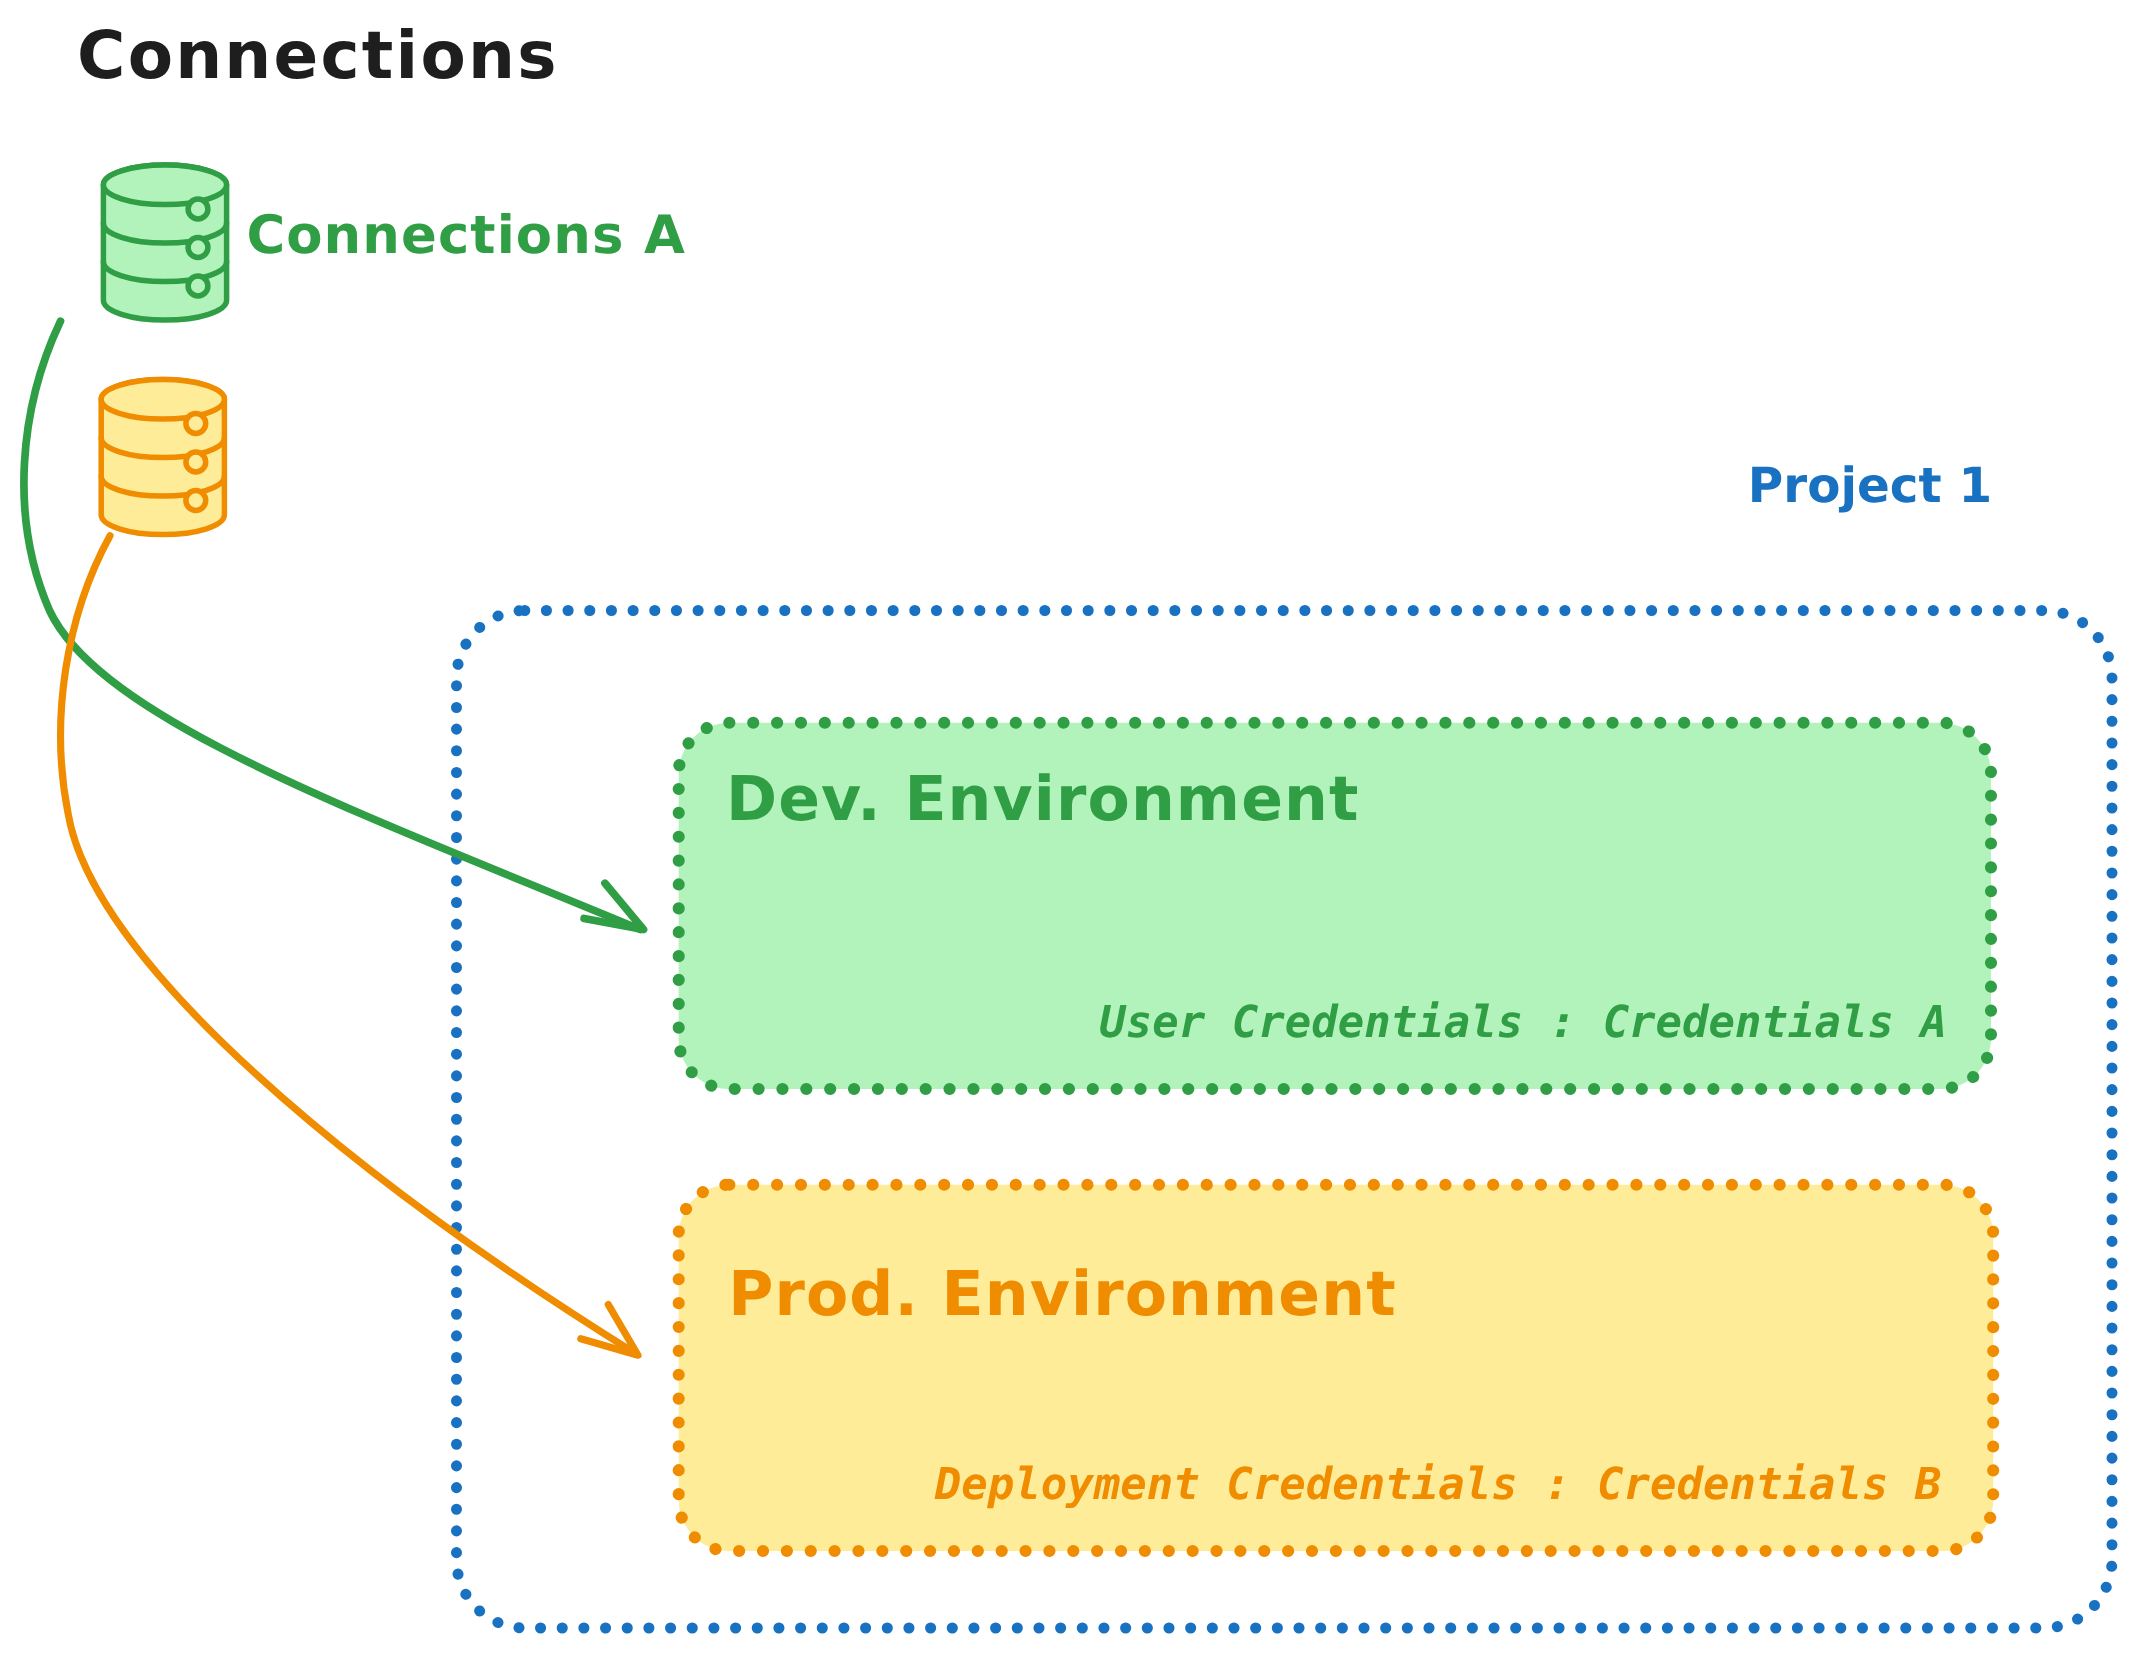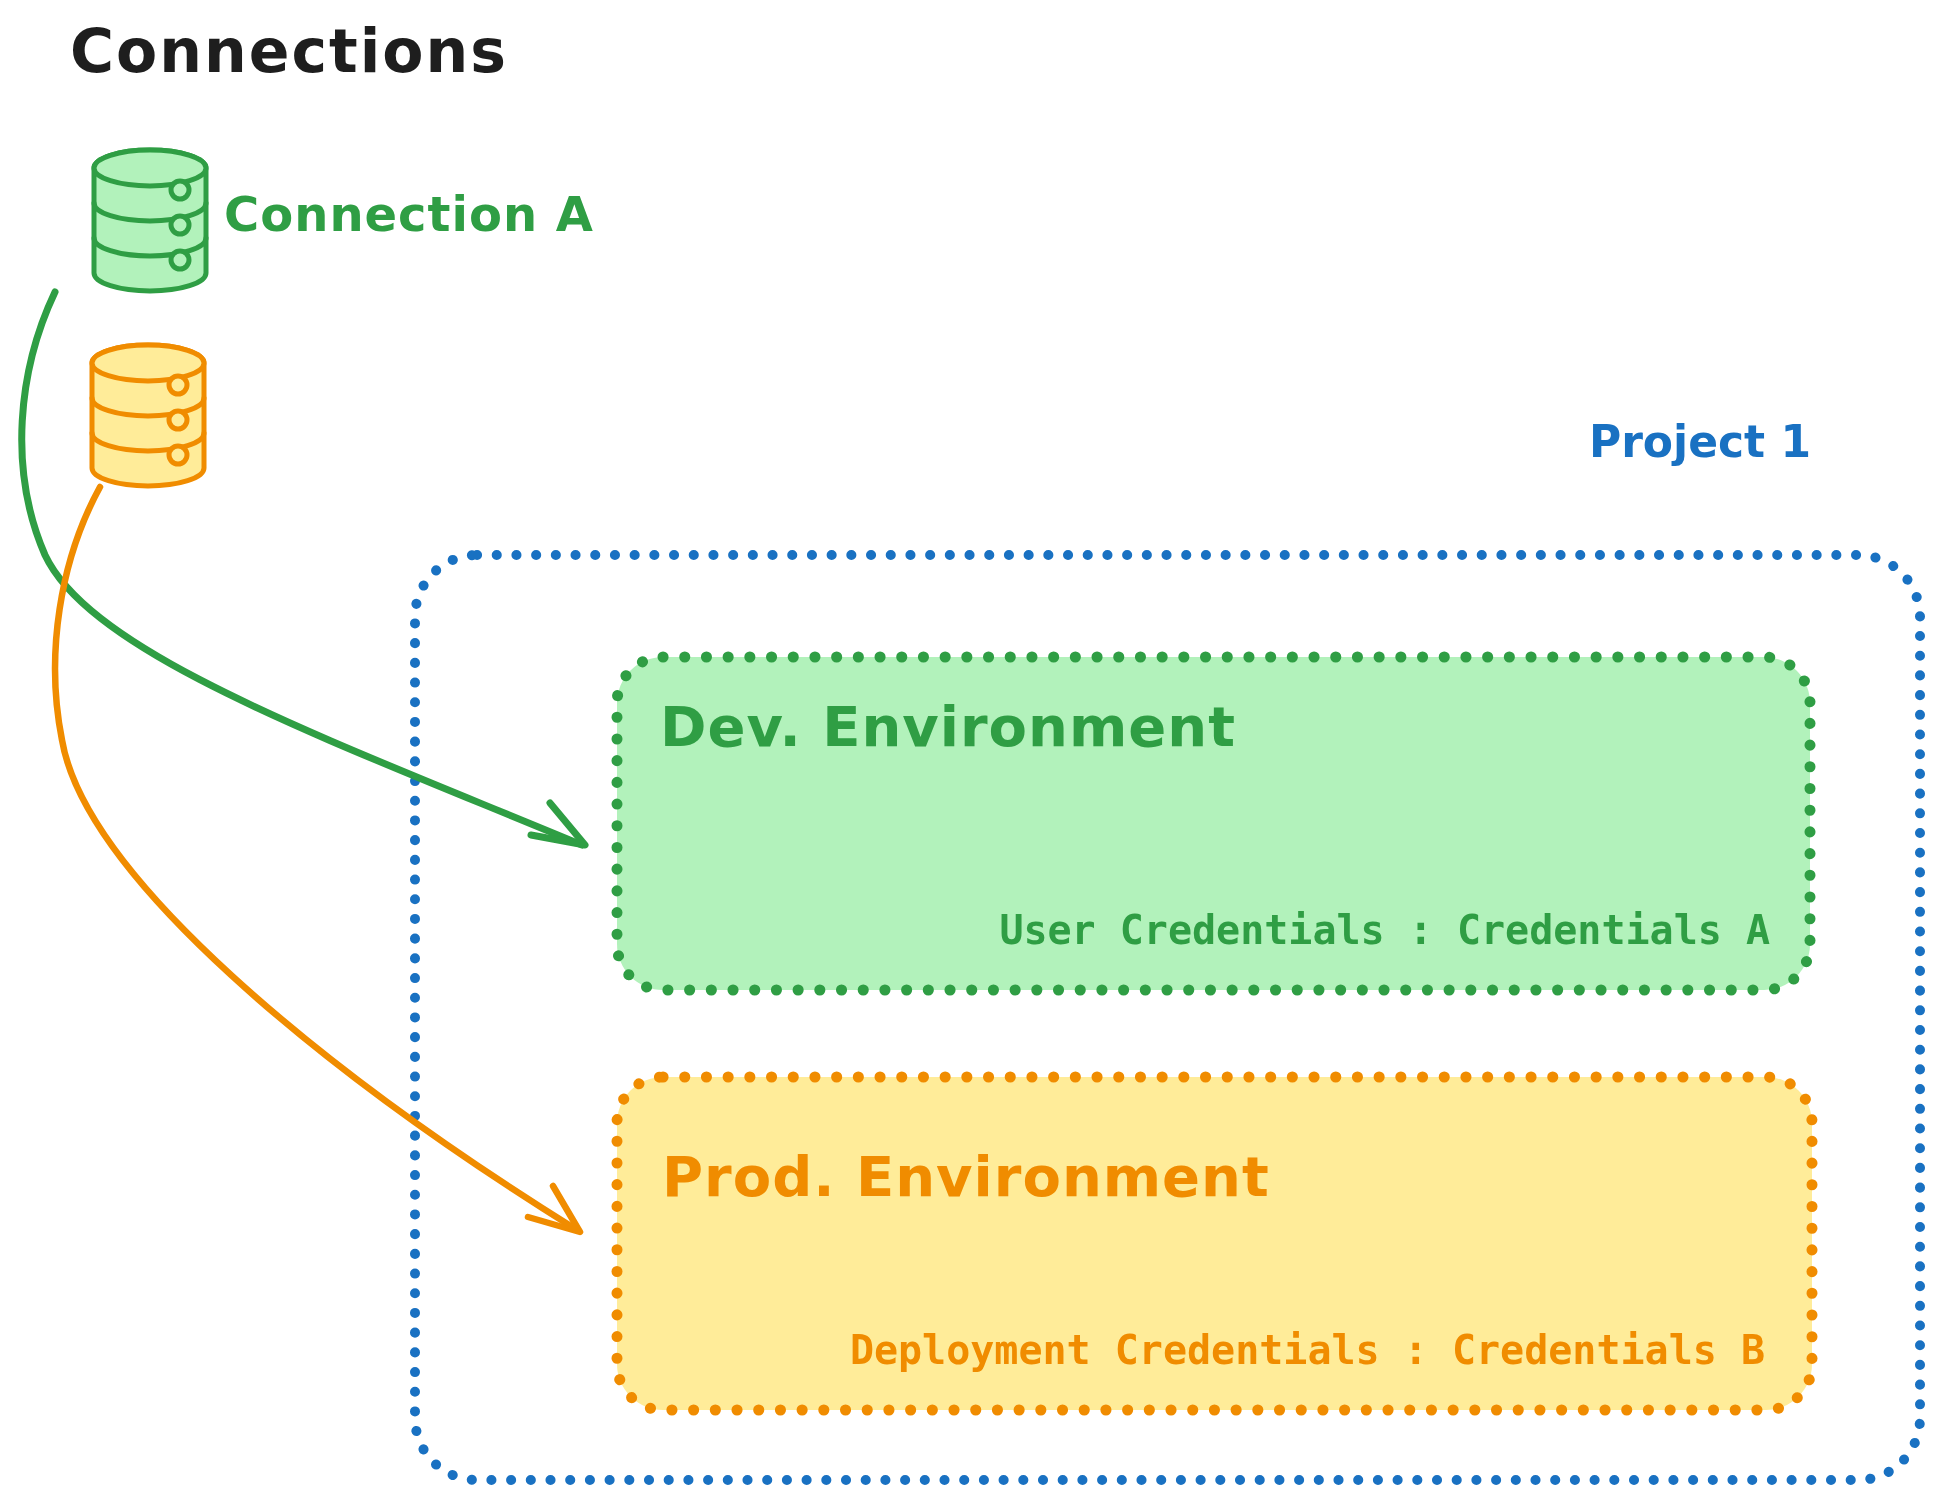--- a/index.html
+++ b/index.html
@@ -56,20 +56,21 @@
     letter-spacing: 1px;
     text-align: right;
   }
   .dev-name  { left: 660px; top: 696px;  color: var(--green); }
   .prod-name { left: 662px; top: 1106px; color: var(--orange); margin-top: 40px; }
   .cred {
     font-family: "DejaVu Sans Mono", monospace;
     font-size: 40px;
     font-weight: 600;
     text-align: right;
+    font-style: italic;
   }
   .dev-cred  { right: 158px; top: 908px;  color: var(--green); }
   .prod-cred { right: 163px; top: 1328px; color: var(--orange); }
 
   
   .project-border {
     fill: none;
     stroke: var(--blue);
     stroke-width: 10;
     stroke-linecap: round;
@@ -134,21 +135,21 @@
     </g>
 
     <g class="arrow arrow-orange">
       <path d="M 100 487 C 60 560, 45 655, 62 740 C 85 875, 320 1070, 577 1230"></path>
       <path d="M 553 1186 L 580 1232 L 528 1217"></path>
     </g>
   </svg>
 
   <div class="txt title">Connections</div>
 
-  <div class="txt conn-label conn-a-label">Connection A</div>
+  <div class="txt conn-label conn-a-label">Connections A</div>
 
 
   <div class="txt project-label">Project 1</div>
 
   <div class="txt env-name dev-name">Dev. Environment</div>
 
   <div class="txt cred dev-cred">User Credentials : Credentials A</div>
 
   <div class="txt env-name prod-name">Prod. Environment</div>
 

